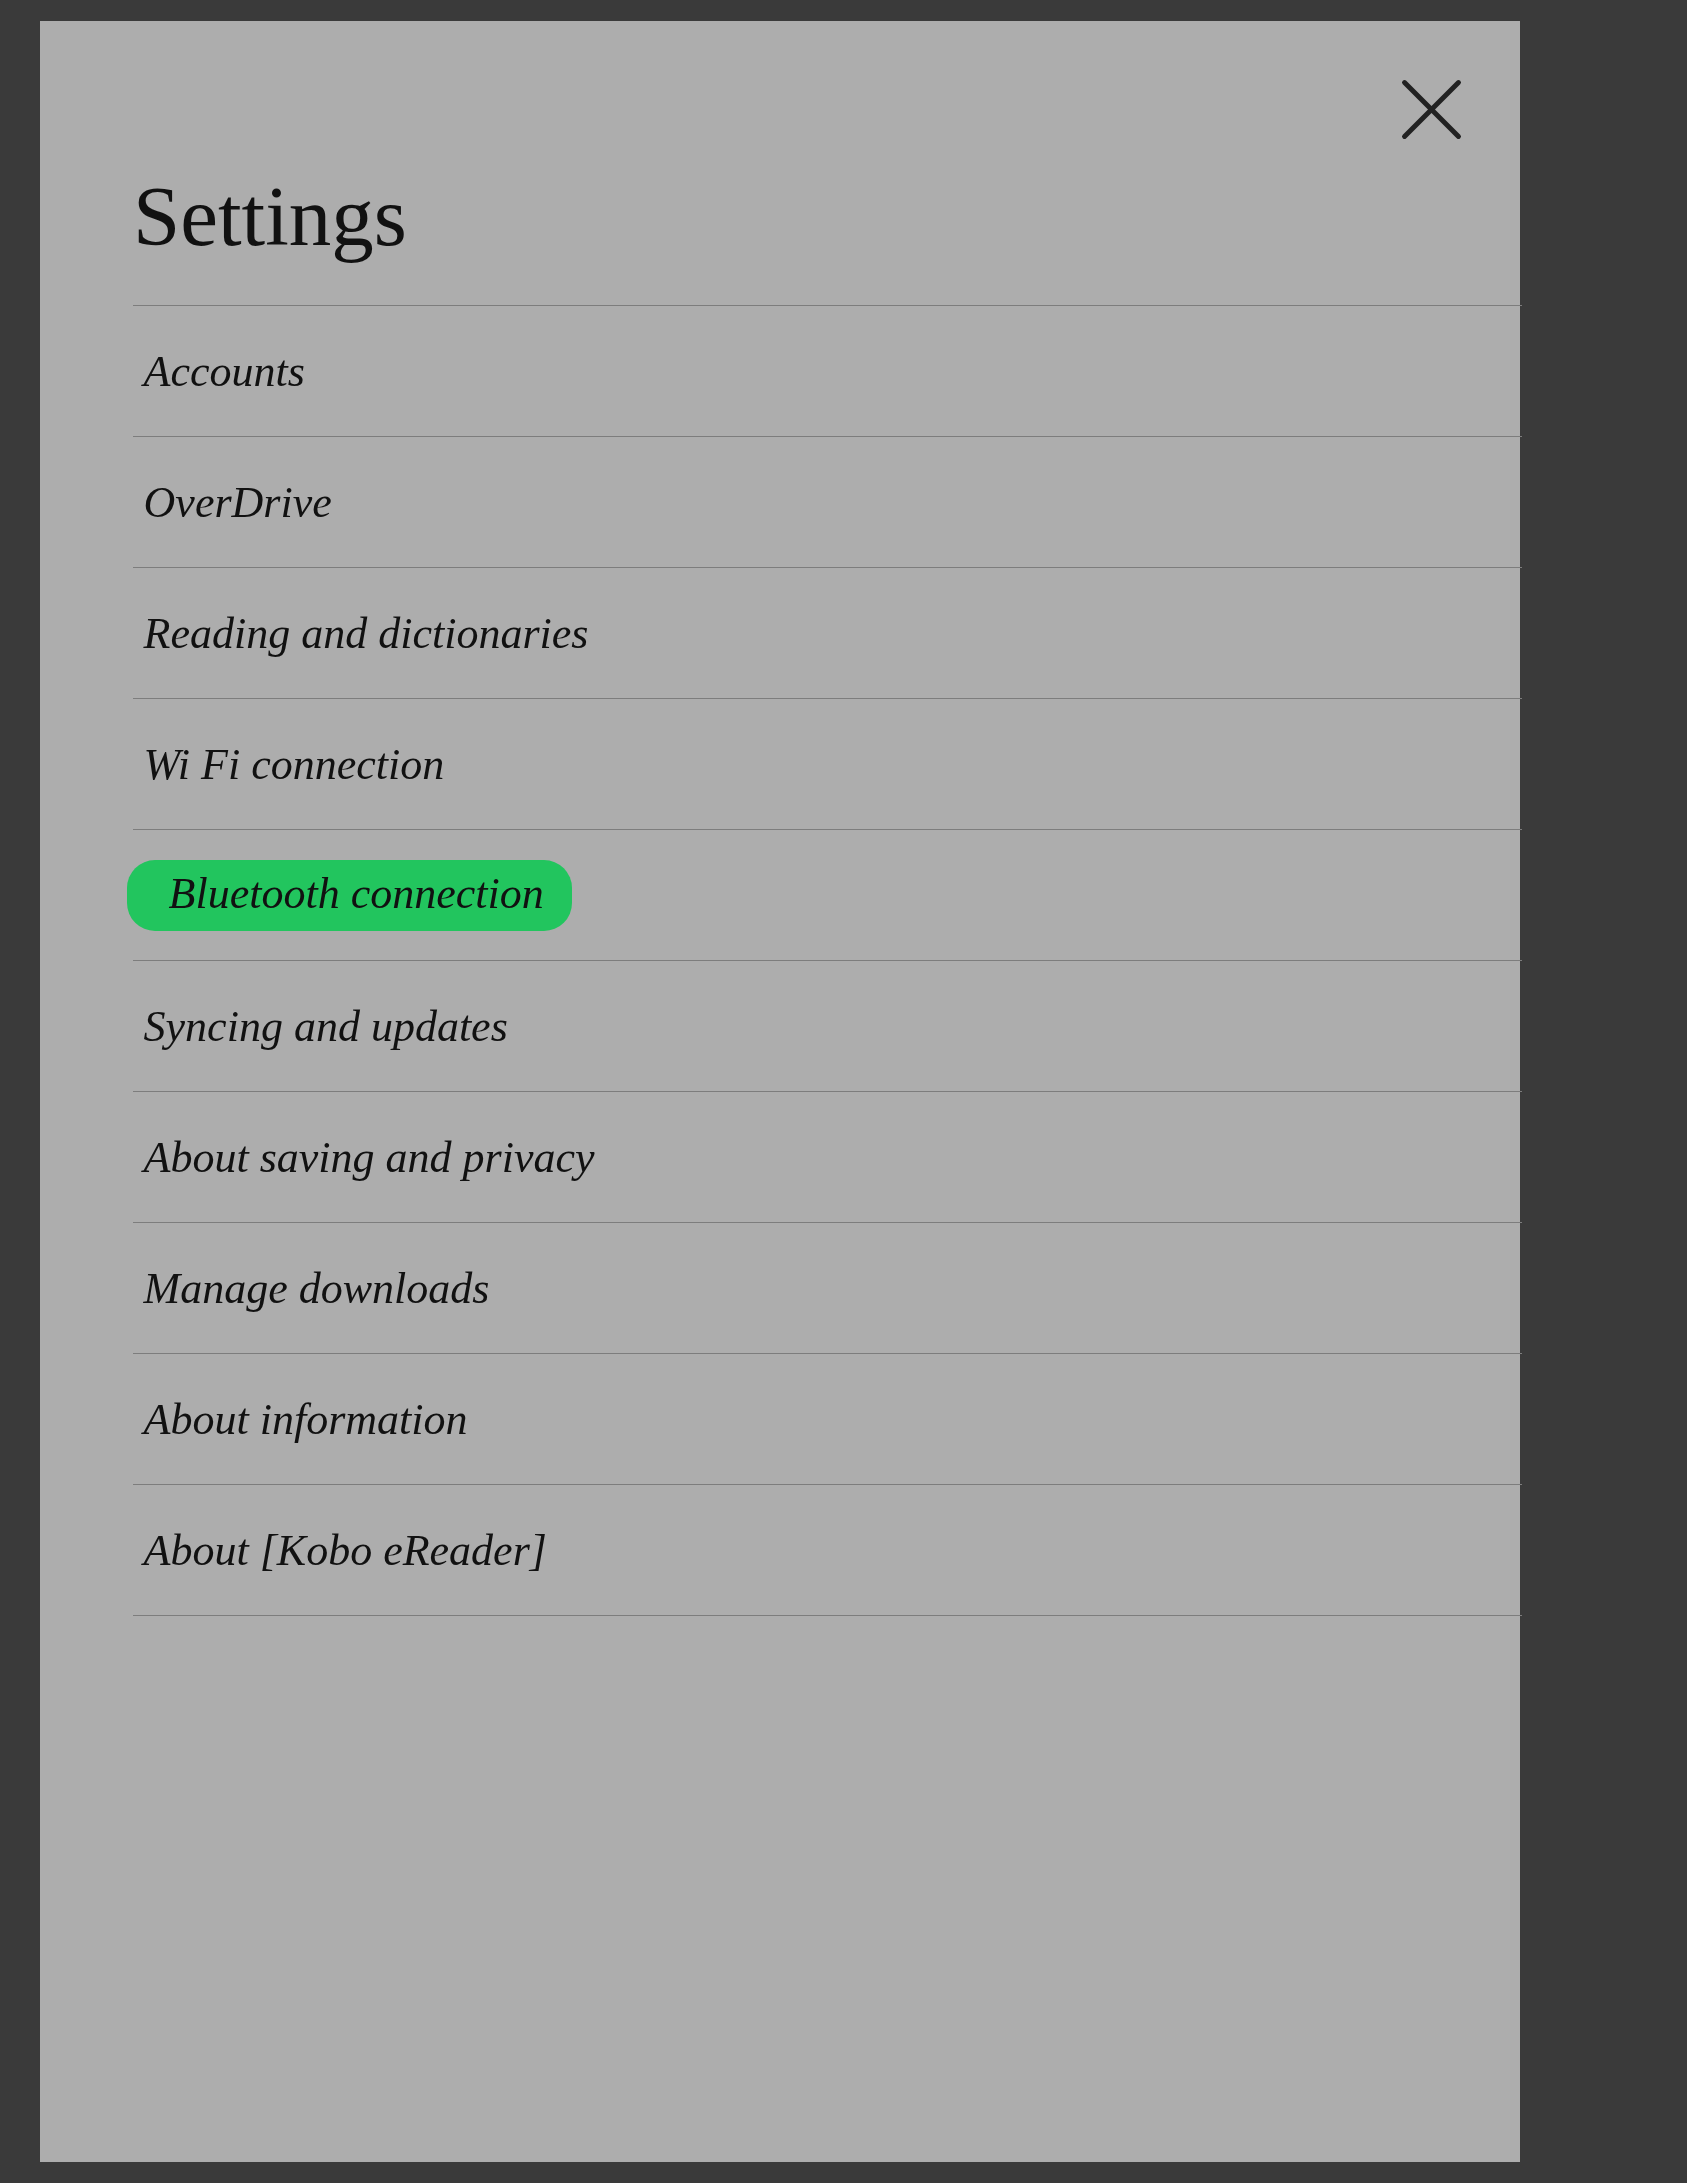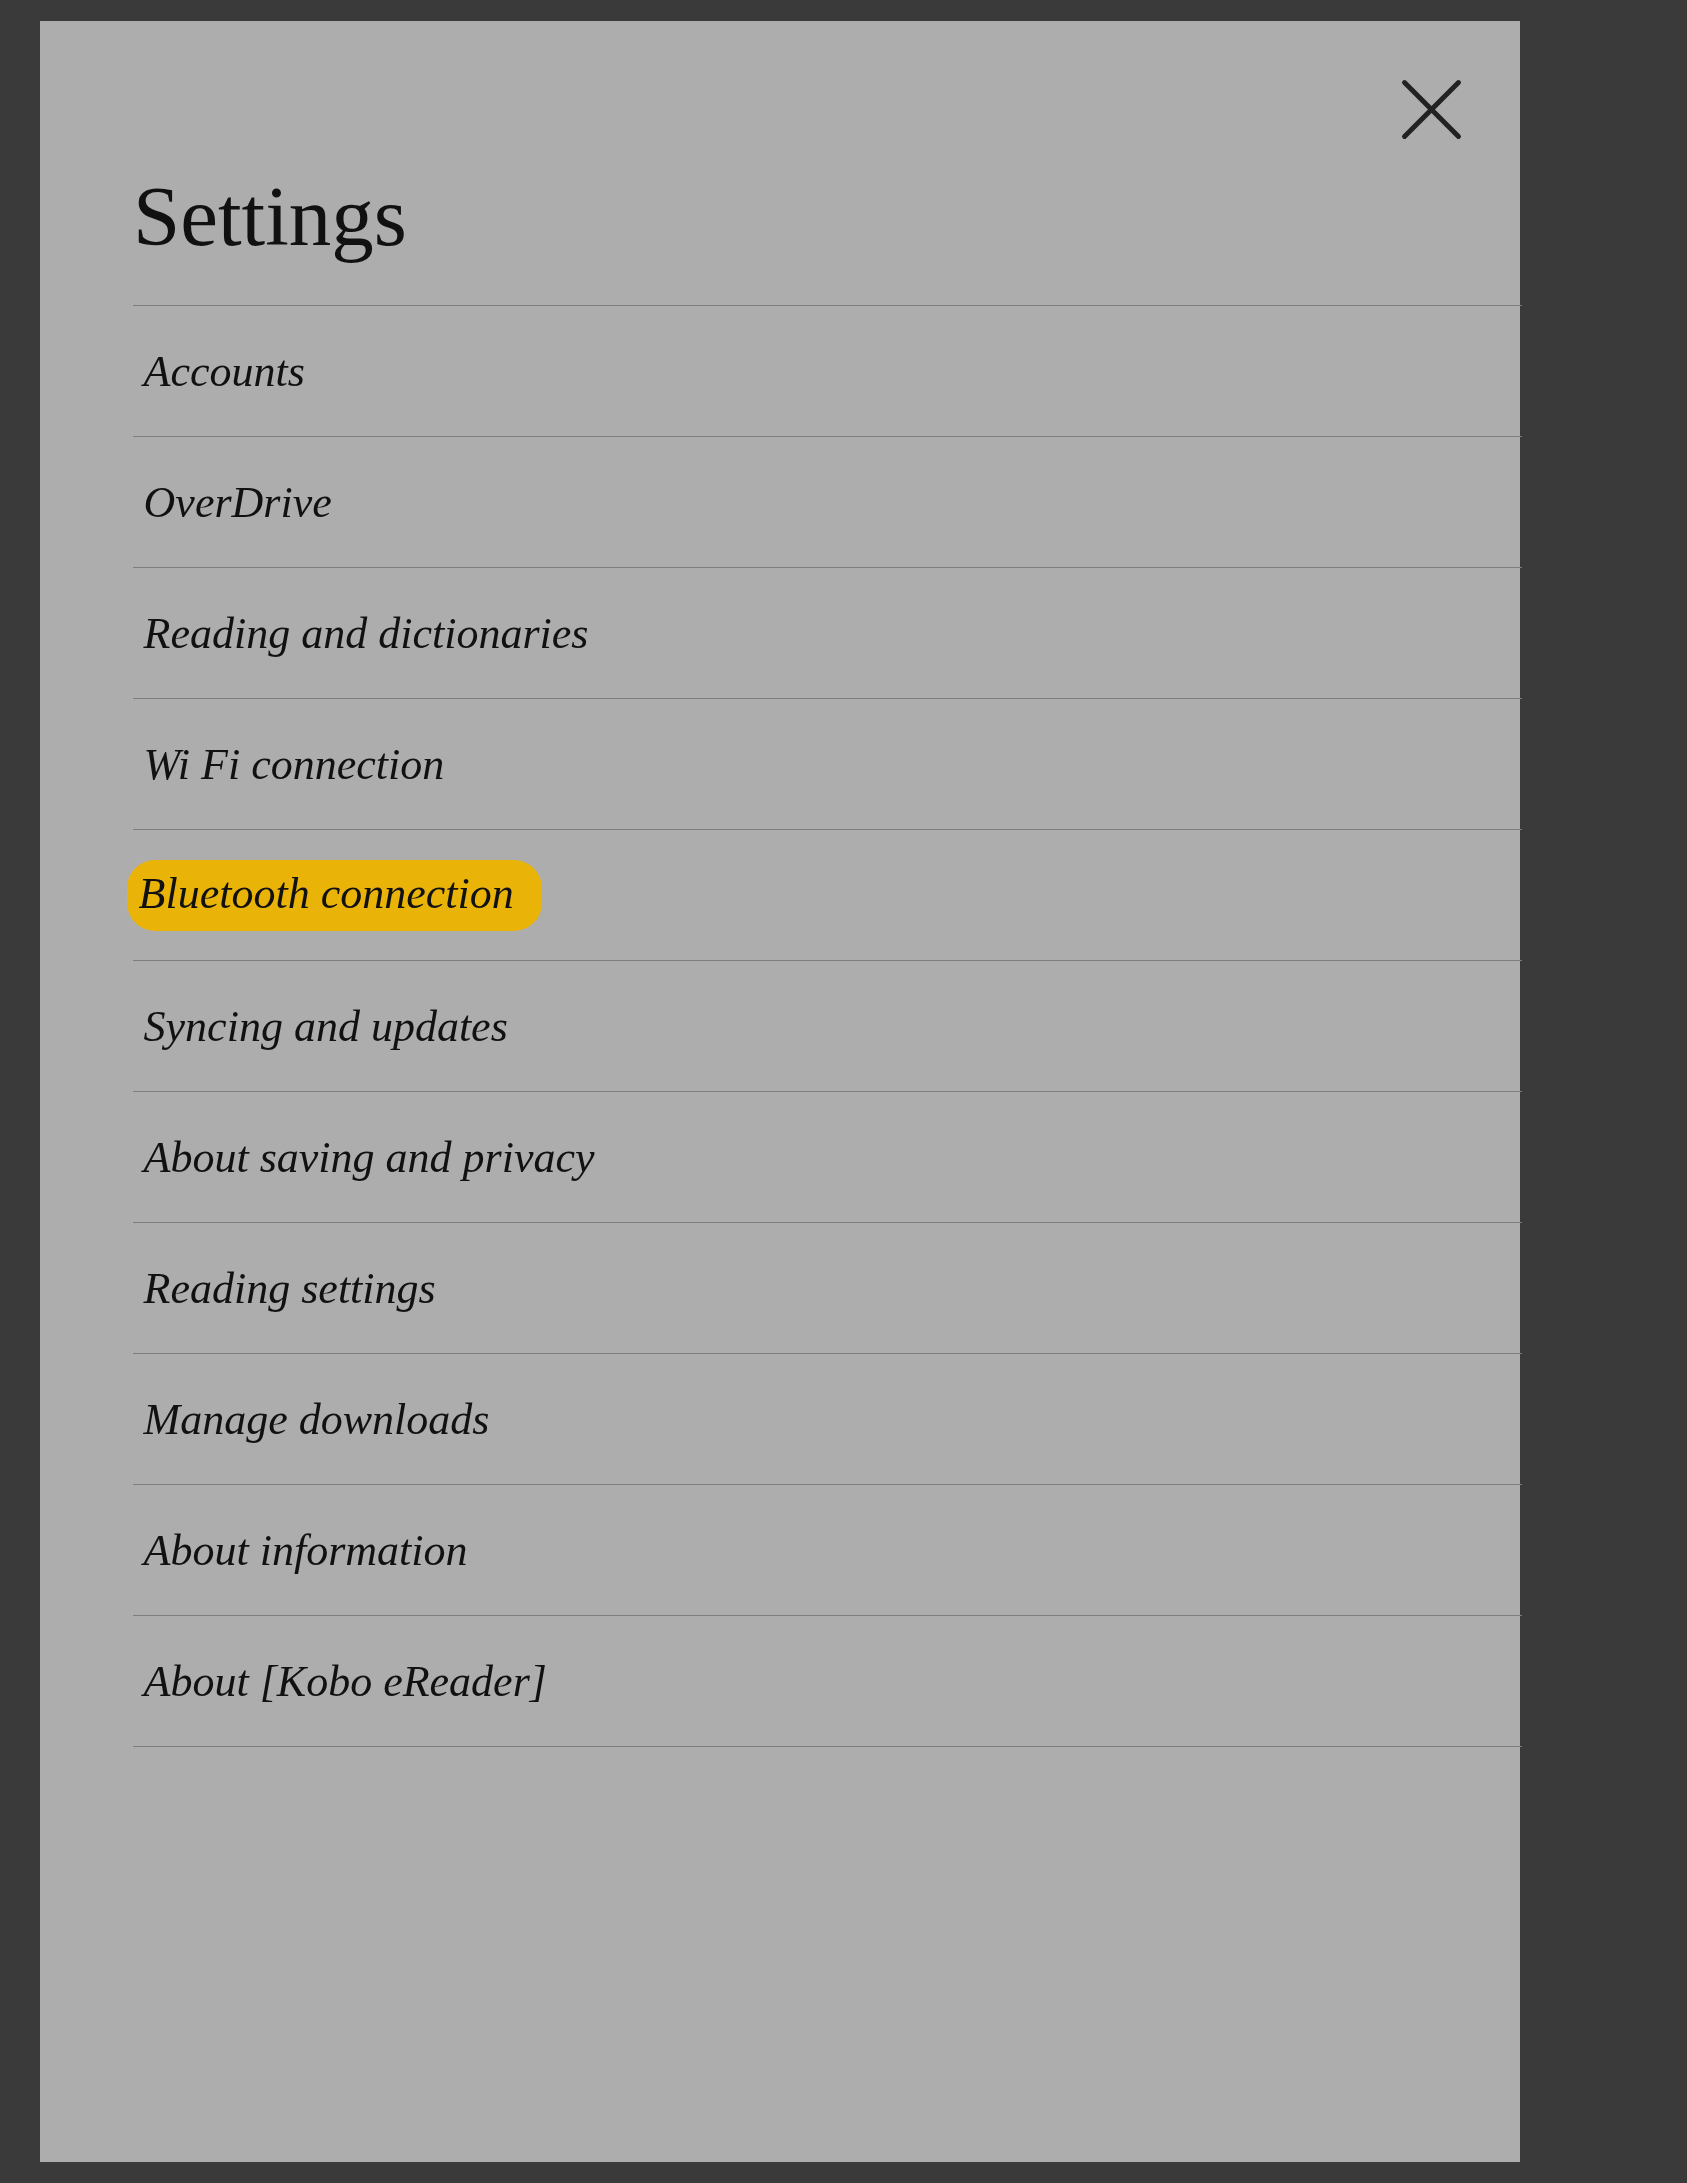--- a/index.html
+++ b/index.html
@@ -72,23 +72,23 @@
 
   .item-label {
     font-size: 44px;
     font-style: italic;
     font-weight: 400;
     color: #111;
   }
 
   .hl {
     display: inline-block;
-    background: #eab308;
+    background: #22c55e;
     border-radius: 28px;
-    padding: 8px 28px 12px 12px;
+    padding: 8px 28px 12px 42px;
     margin-left: -17px;
   }
 </style>
 </head>
 <body>
 
 <div class="panel">
 
   <div class="close-btn">
     <span>
@@ -120,23 +120,20 @@
           <span class="item-label">Bluetooth connection</span>
         </span>
       </li>
       <li class="item">
         <span class="item-label">Syncing and updates</span>
       </li>
       <li class="item">
         <span class="item-label">About saving and privacy</span>
       </li>
       <li class="item">
-        <span class="item-label">Reading settings</span>
-      </li>
-      <li class="item">
         <span class="item-label">Manage downloads</span>
       </li>
       <li class="item">
         <span class="item-label">About information</span>
       </li>
       <li class="item">
         <span class="item-label">About [Kobo eReader]</span>
       </li>
     </ul>
   </div>

